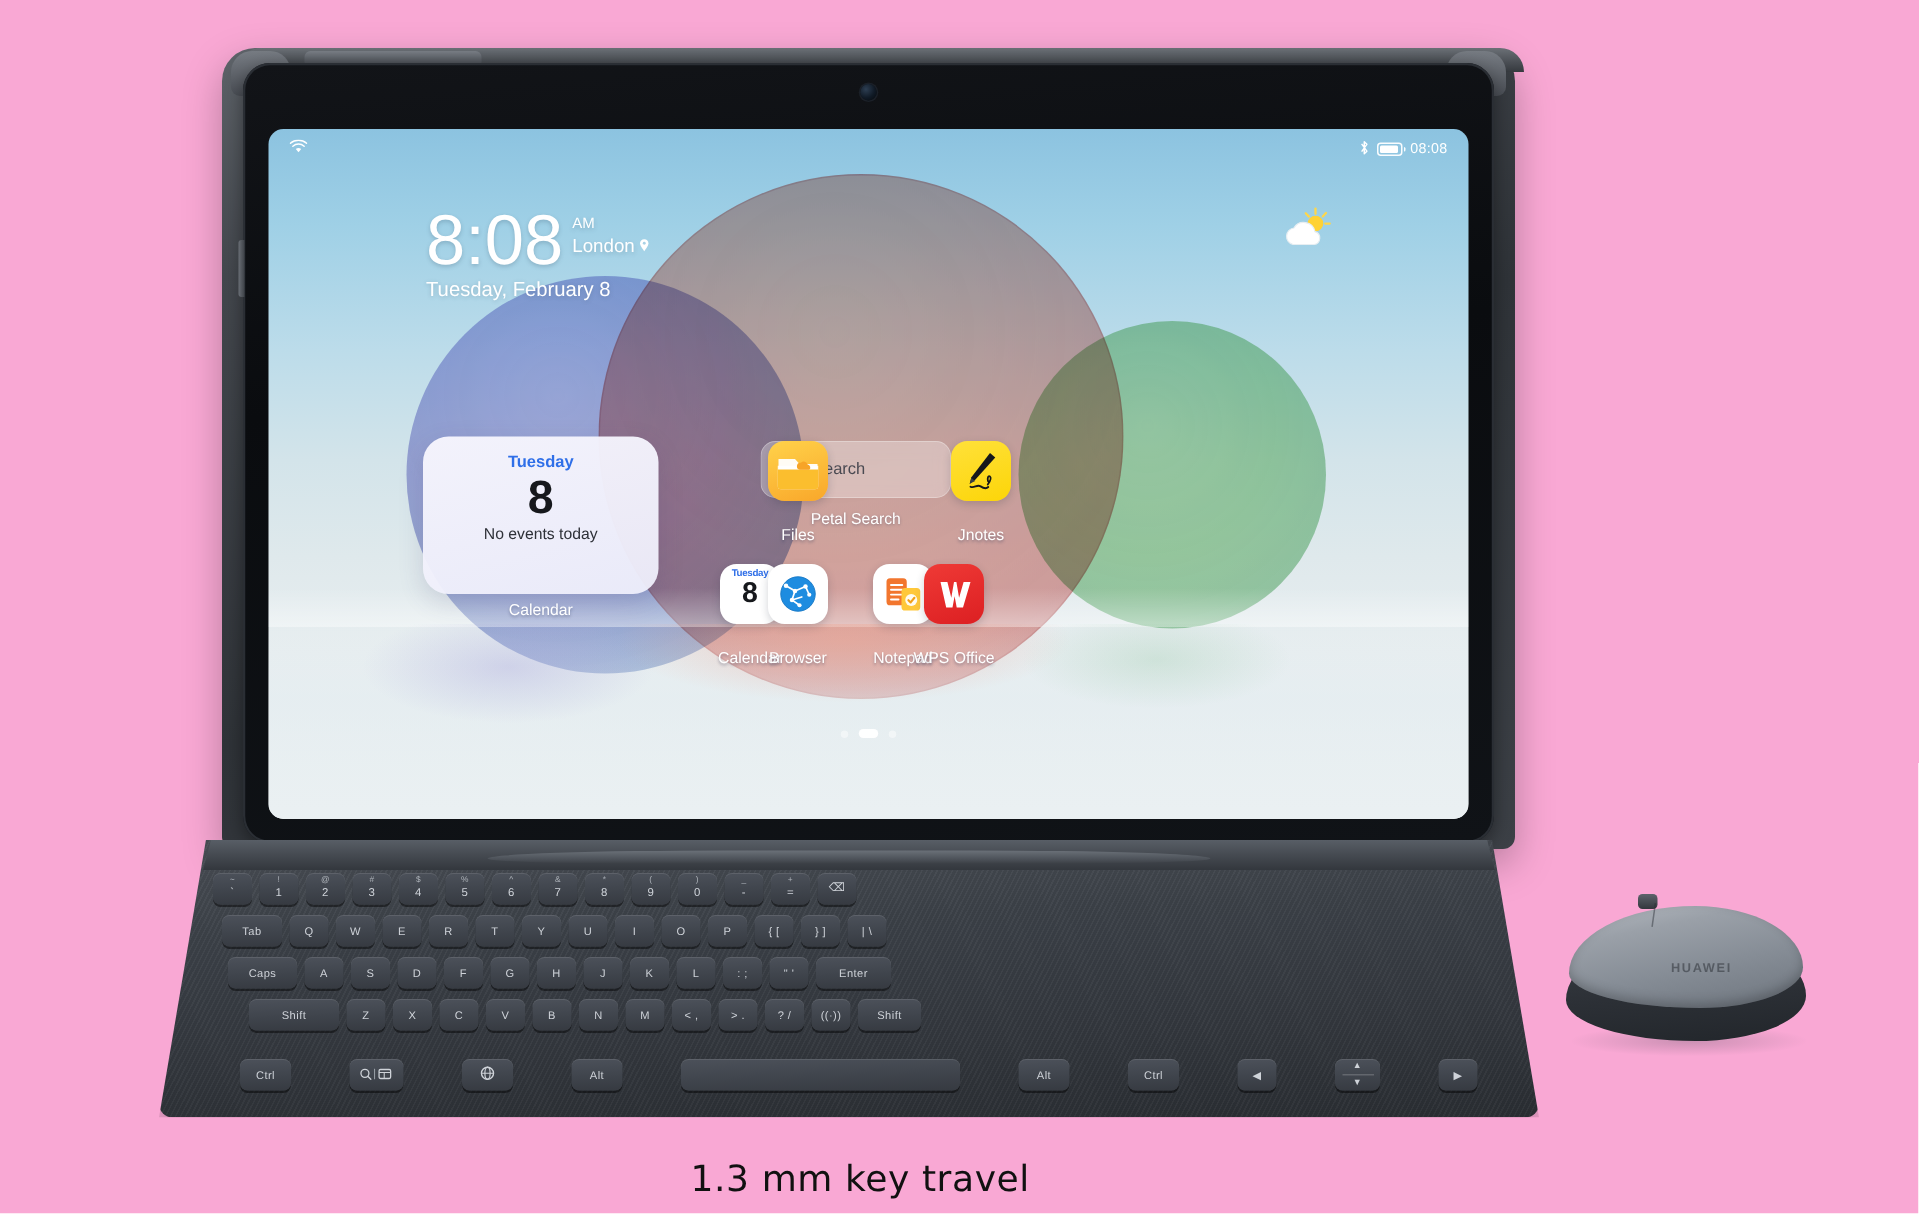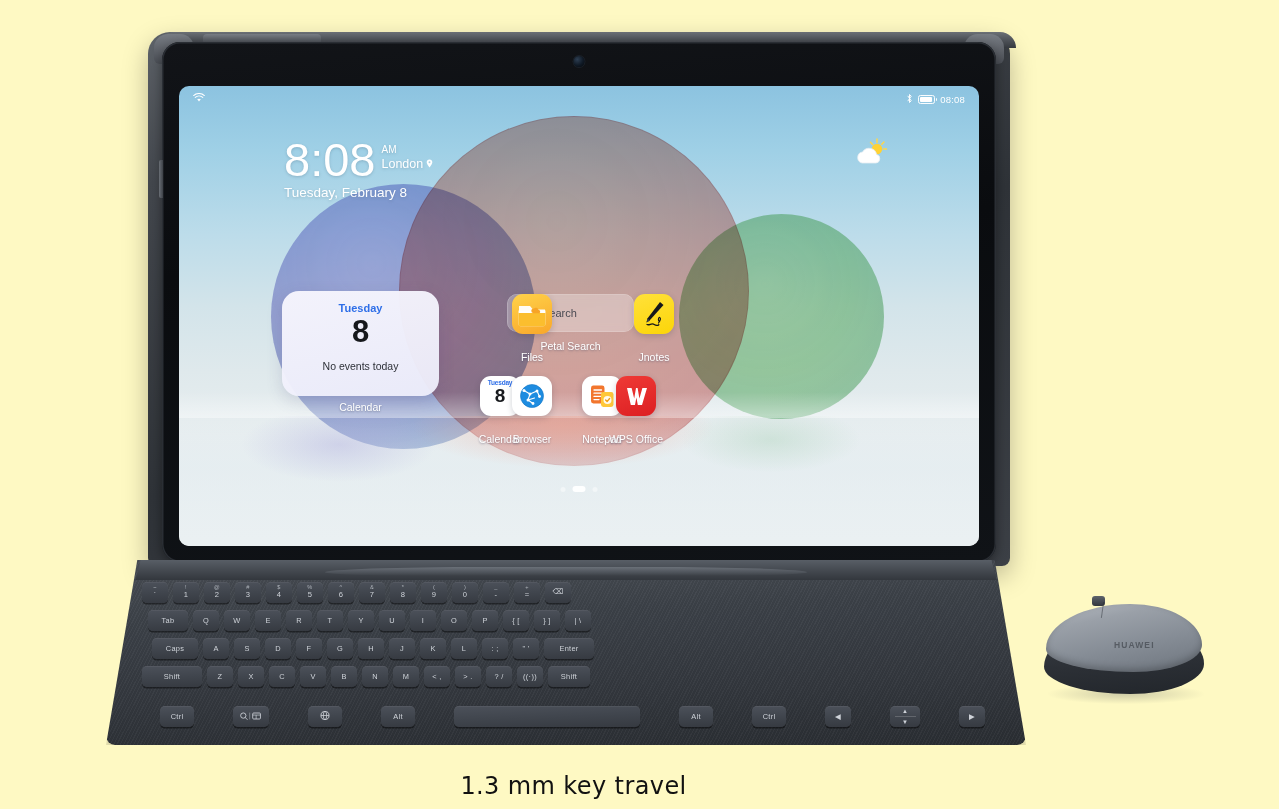--- a/index.html
+++ b/index.html
@@ -9,21 +9,21 @@
     height: 809px;
     background: #ffffff;
     font-family: "Liberation Sans", sans-serif;
     overflow: hidden;
   }
 
   #scene {
     position: relative;
     width: 1279px;
     height: 809px;
-    background: #fef9c3;
+    background: #f9a8d4;
   }
 
   
   #tablet-assembly {
     position: absolute;
     left: 140px;
     top: 28px;
     width: 880px;
     height: 540px;
   }
@@ -247,21 +247,21 @@
     background: linear-gradient(165deg, rgba(246,245,253,0.97), rgba(238,238,251,0.95));
     border-radius: 17px;
     box-shadow: 0 5px 16px rgba(70,70,120,0.18);
     display: flex;
     flex-direction: column;
     align-items: center;
     padding-top: 11px;
   }
   .cal-w-day { font-size: 11px; font-weight: 700; color: #2f6fe8; }
   .cal-w-num { font-size: 31px; font-weight: 700; color: #16181c; line-height: 1.12; margin-top: 1px; }
-  .cal-w-events { font-size: 10.5px; color: #2e3138; margin-top: 10px; }
+  .cal-w-events { font-size: 10.5px; color: #2e3138; }
   .cal-w-label {
     position: absolute;
     left: 0; top: 110px;
     width: 157px;
     text-align: center;
     font-size: 10.5px;
     color: #ffffff;
     text-shadow: 0 1px 2px rgba(50,60,90,0.4);
   }
 
@@ -441,21 +441,21 @@
   .key.arrow-stack .a-sep {
     width: 70%;
     height: 0.8px;
     background: rgba(255,255,255,0.18);
   }
 
   
   #row-num   { left: 36px;  top: 2px;   }
   #row-qwer  { left: 42px;  top: 30px;  }
   #row-asdf  { left: 46px;  top: 58px;  }
-  #row-zxcv  { left: 36px;  top: 86px;  }
+  #row-zxcv  { left: 60px;  top: 86px;  }
   #row-ctrl  { left: 54px;  top: 126px; gap: 39px; }
 
   
   #mouse {
     position: absolute;
     left: 1040px;
     top: 588px;
     width: 170px;
     height: 118px;
   }

